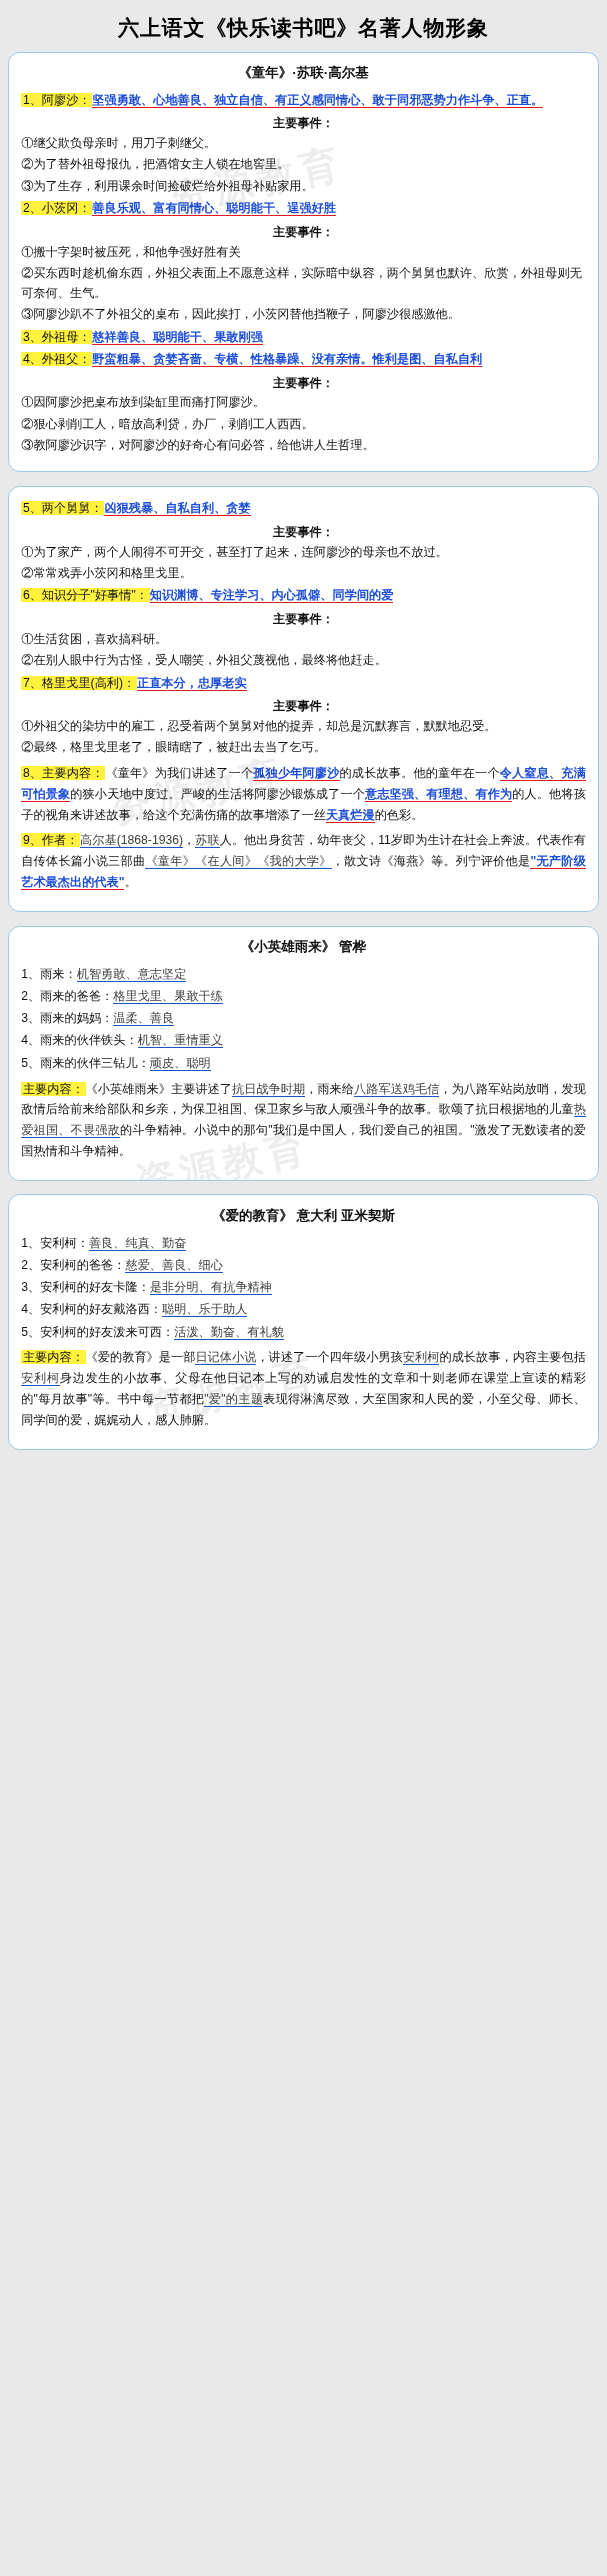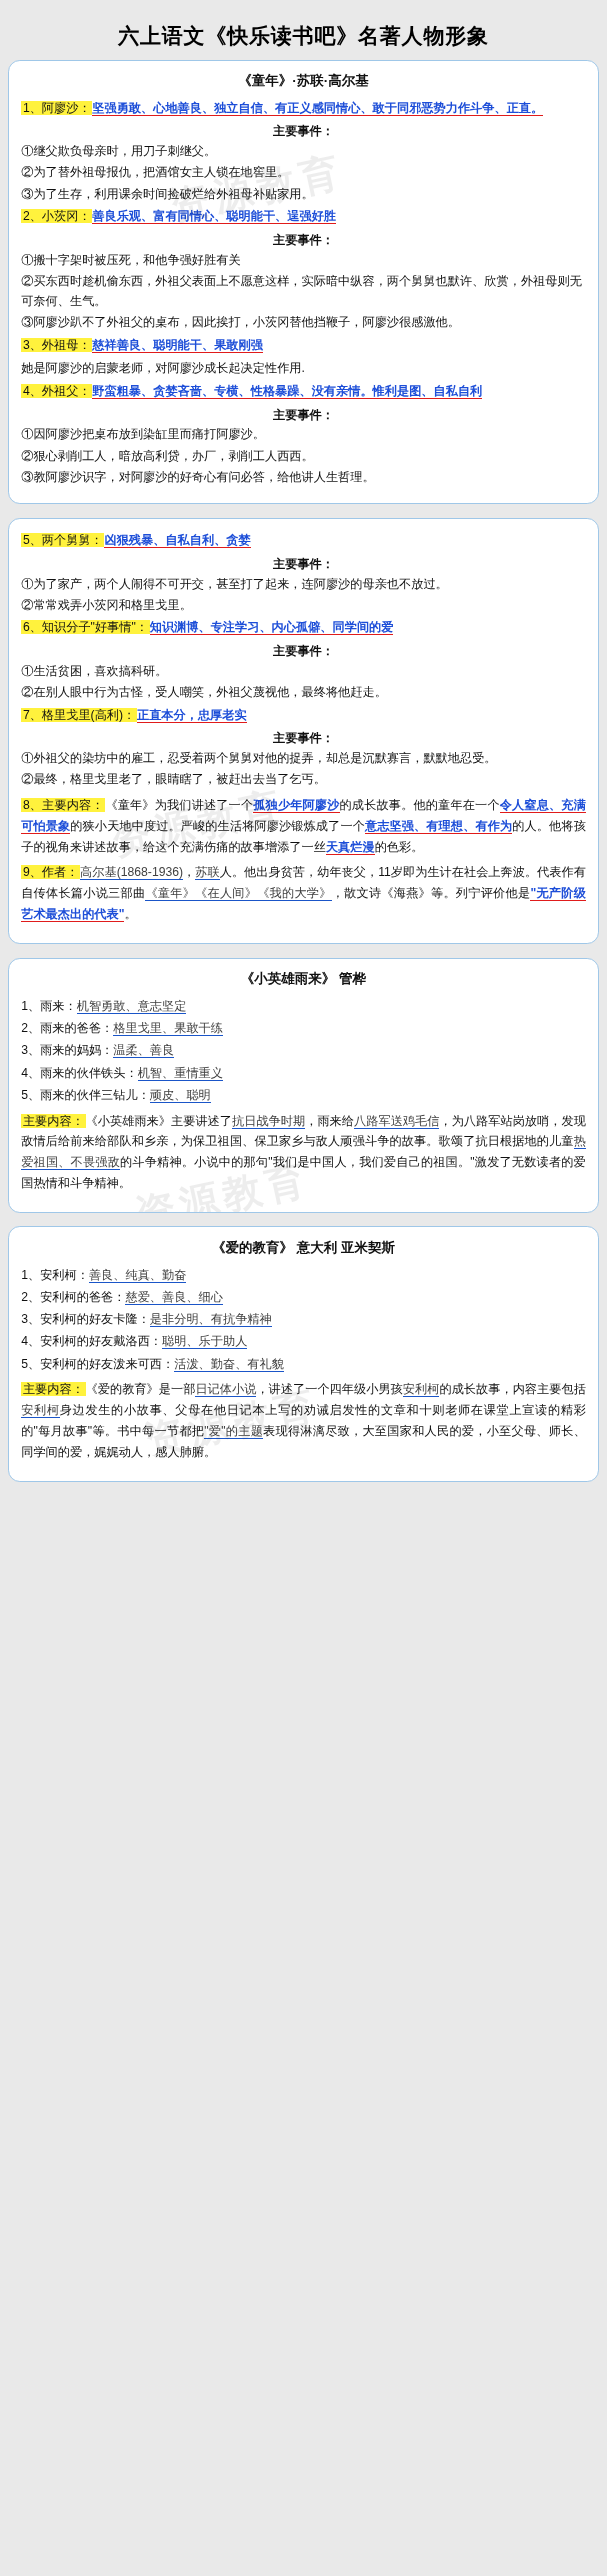--- a/index.html
+++ b/index.html
@@ -2,21 +2,21 @@
 <html style="font-size:13.5px"><head>
 <meta charset="utf-8">
 <style>
   html,body{margin:0;padding:0;}
   body{
     width:607px;
     background:#e9e9e9;
     font-family:"Liberation Sans", sans-serif;
     color:#111;
   }
-  .page{width:607px;position:relative;margin-top:8px;}
+  .page{width:607px;position:relative;}
   .doc-title{
     text-align:center;
     font-size:21px;
     font-weight:bold;
     letter-spacing:0.8px;
     padding:13.5px 0 10px 0;
     color:#000;
   }
   .card{
     background:#fff;
@@ -88,21 +88,20 @@
       <span class="lab hl-y">2、小茨冈：</span><span class="red-u">善良乐观、富有同情心、聪明能干、逞强好胜</span>
     </div>
     <div class="sub">主要事件：</div>
     <div class="item">①搬十字架时被压死，和他争强好胜有关</div>
     <div class="item">②买东西时趁机偷东西，外祖父表面上不愿意这样，实际暗中纵容，两个舅舅也默许、欣赏，外祖母则无可奈何、生气。</div>
     <div class="item">③阿廖沙趴不了外祖父的桌布，因此挨打，小茨冈替他挡鞭子，阿廖沙很感激他。</div>
 
     <div class="row">
       <span class="lab hl-y">3、外祖母：</span><span class="red-u">慈祥善良、聪明能干、果敢刚强</span>
     </div>
-    <div class="plain">她是阿廖沙的启蒙老师，对阿廖沙成长起决定性作用.</div>
 
     <div class="row">
       <span class="lab hl-y">4、外祖父：</span><span class="red-u">野蛮粗暴、贪婪吝啬、专横、性格暴躁、没有亲情。惟利是图、自私自利</span>
     </div>
     <div class="sub">主要事件：</div>
     <div class="item">①因阿廖沙把桌布放到染缸里而痛打阿廖沙。</div>
     <div class="item">②狠心剥削工人，暗放高利贷，办厂，剥削工人西西。</div>
     <div class="item">③教阿廖沙识字，对阿廖沙的好奇心有问必答，给他讲人生哲理。</div>
   </div>
 

